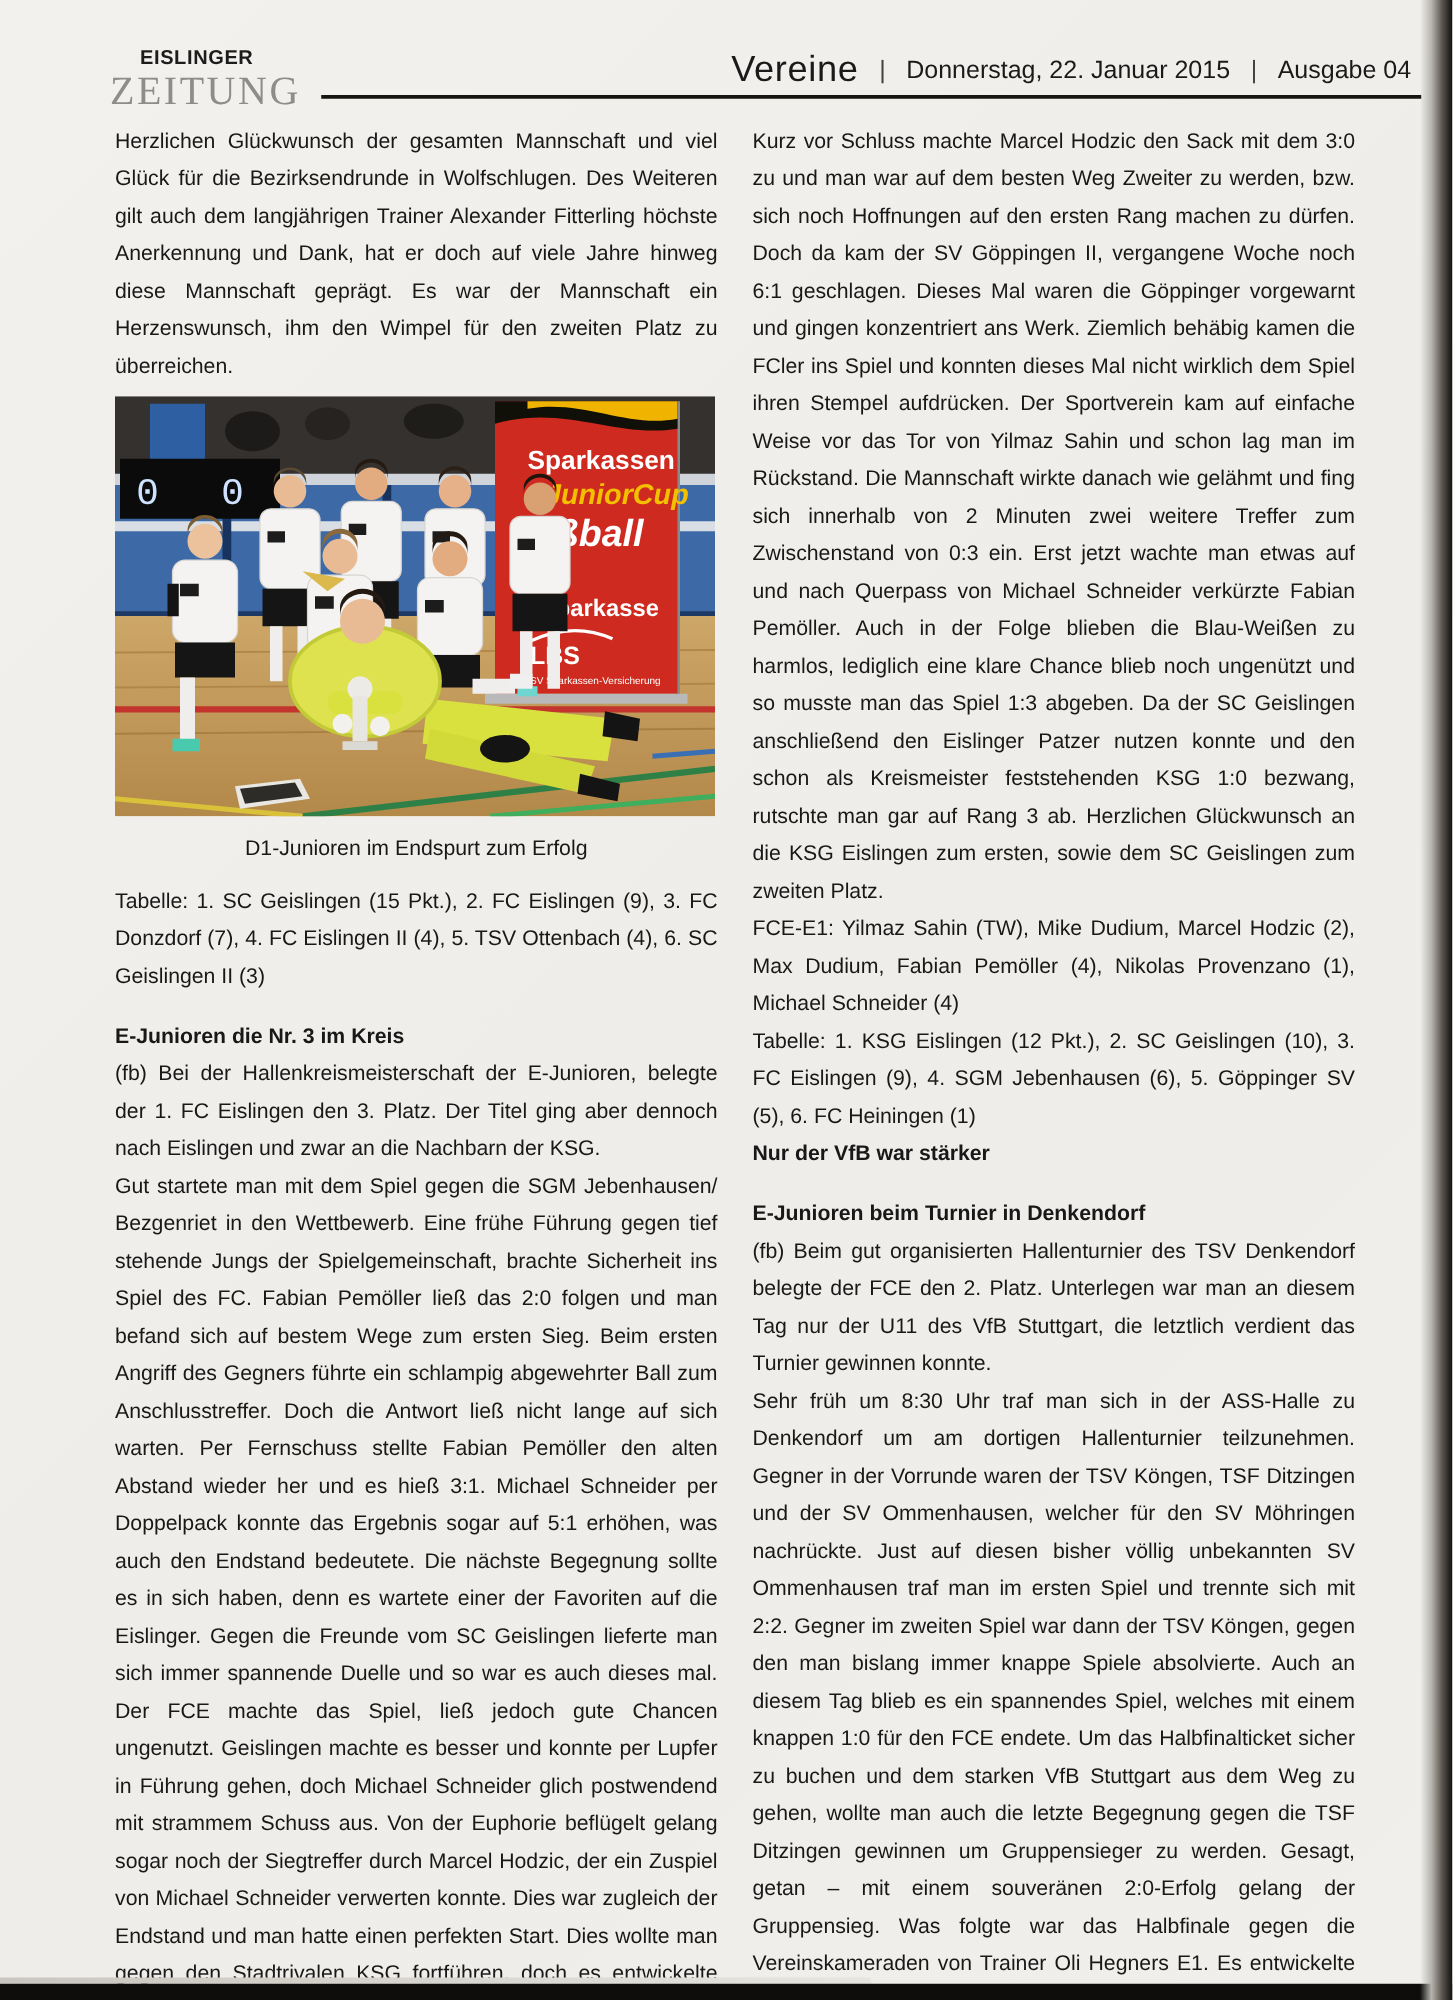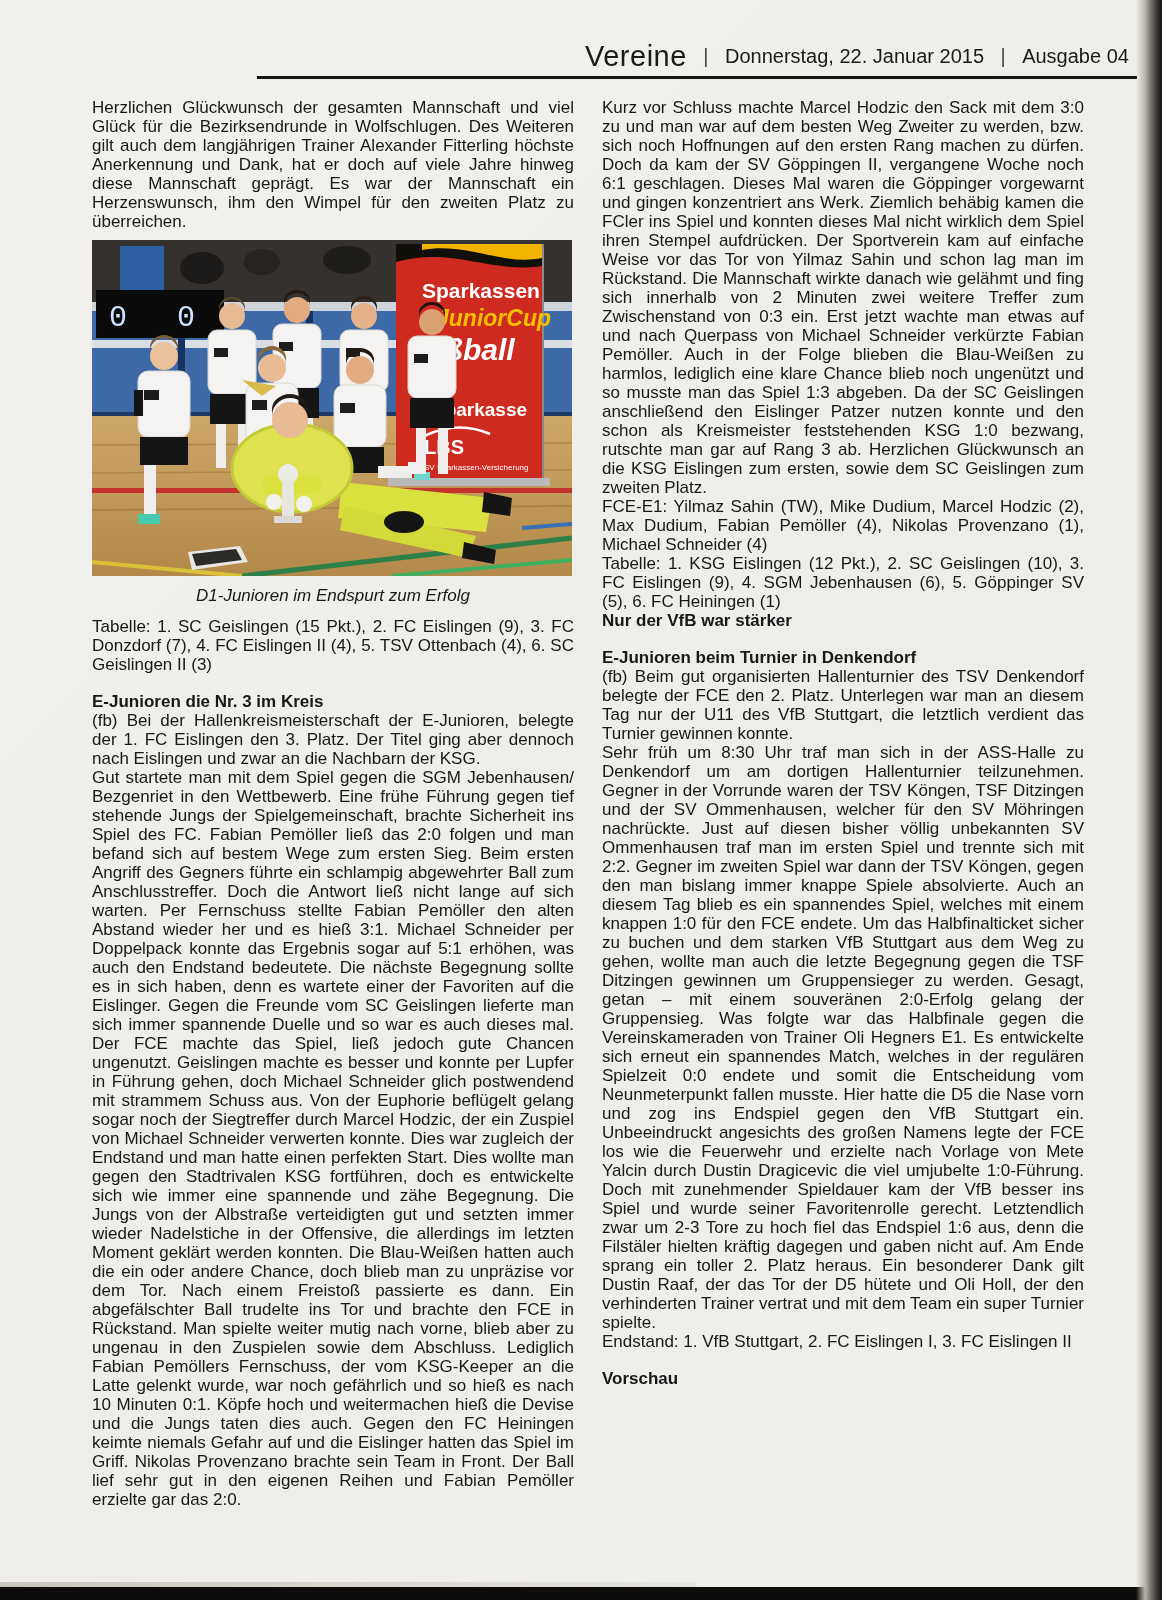--- a/index.html
+++ b/index.html
@@ -22,35 +22,39 @@
   .brand-bottom { font-family:"Liberation Serif", serif; font-size:32px; letter-spacing:2px; color:#8f8d89; margin-top:-2px; }
   .head-right { position:absolute; left:585px; top:40px; white-space:nowrap; }
   .head-section { font-size:29px; color:#1a1a1a; letter-spacing:.5px;margin-top:20px; }
   .head-sep { font-size:20px; color:#444; margin:0 12px; vertical-align:3px; }
   .head-date,.head-issue { font-size:20px; color:#1a1a1a; vertical-align:3px; }
   .head-rule { position:absolute; left:257px; top:76px; width:880px; height:3px; background:#17150f; }
 
   
   .columns { position:absolute; left:92px; top:98px; width:992px; display:flex; gap:28px; }
   .col { width:482px; }
-  .col p { margin:0; text-align:justify; font-size:17px; line-height:19px; }
+  .col p { margin:0; text-align:justify; font-size:17px; line-height:30px; }
   .bold { font-weight:normal; }
   .headline { font-weight:bold; font-size:17.5px; line-height:21.4px; margin:0; text-align:left; }
   .sp-before-lg { margin-top:18px !important; }
 
   .photo-wrap { margin:9px 0 4px; width:480px; }
-  .caption { text-align:center !important; font-style:italic; font-size:18px; margin:6px 0 12px !important; }
+  .caption { text-align:center !important; font-size:18px; margin:6px 0 12px !important; }
 
   .pagenum { position:absolute; left:80px; top:1596px; font-size:16px; color:#222; }
 </style>
 </head>
 <body>
 
 <div class="page">
 
+  <div class="brand">
+    <div class="brand-top">EISLINGER</div>
+    <div class="brand-bottom">ZEITUNG</div>
+  </div>
   <div class="head-right">
     <span class="head-section">Vereine</span>
     <span class="head-sep">|</span>
     <span class="head-date">Donnerstag, 22. Januar 2015</span>
     <span class="head-sep">|</span>
     <span class="head-issue">Ausgabe 04</span>
   </div>
   <div class="head-rule"></div>
 
   <div class="columns">

